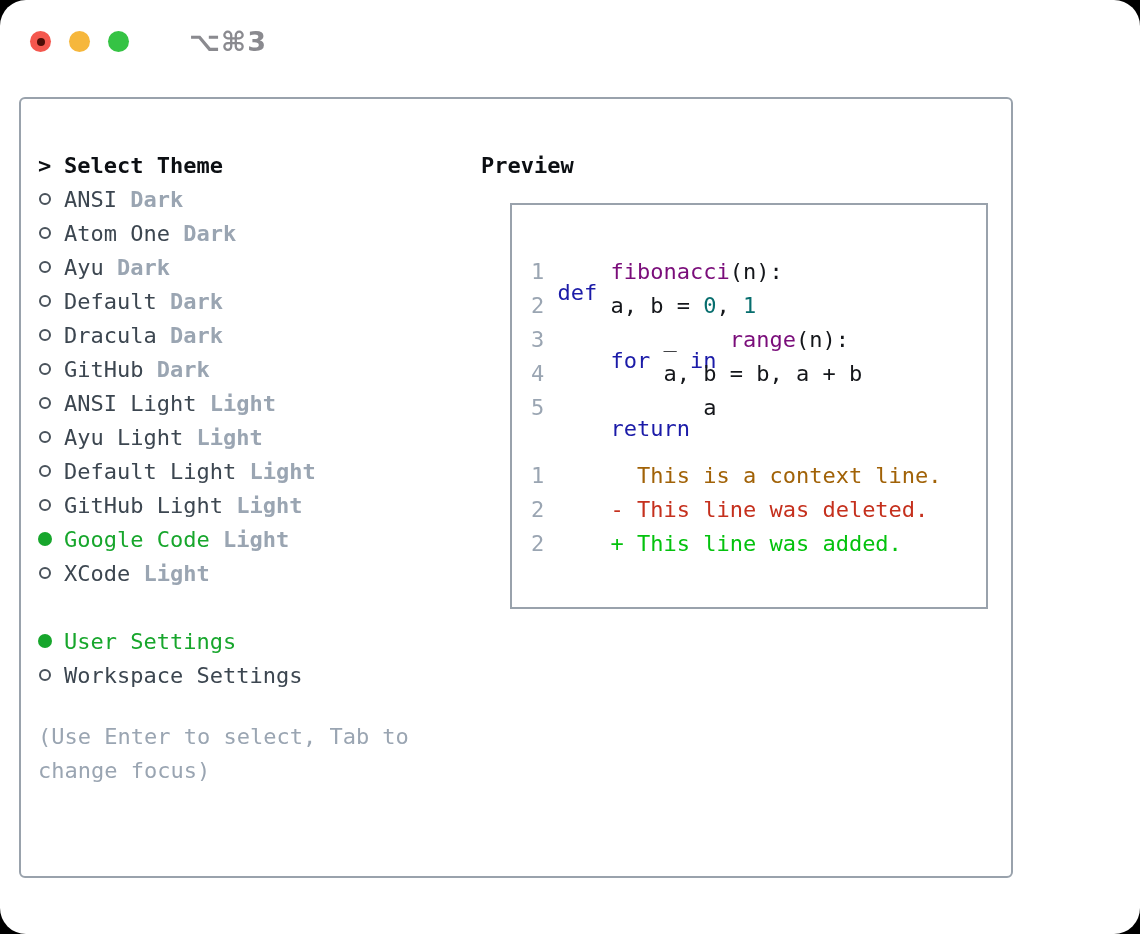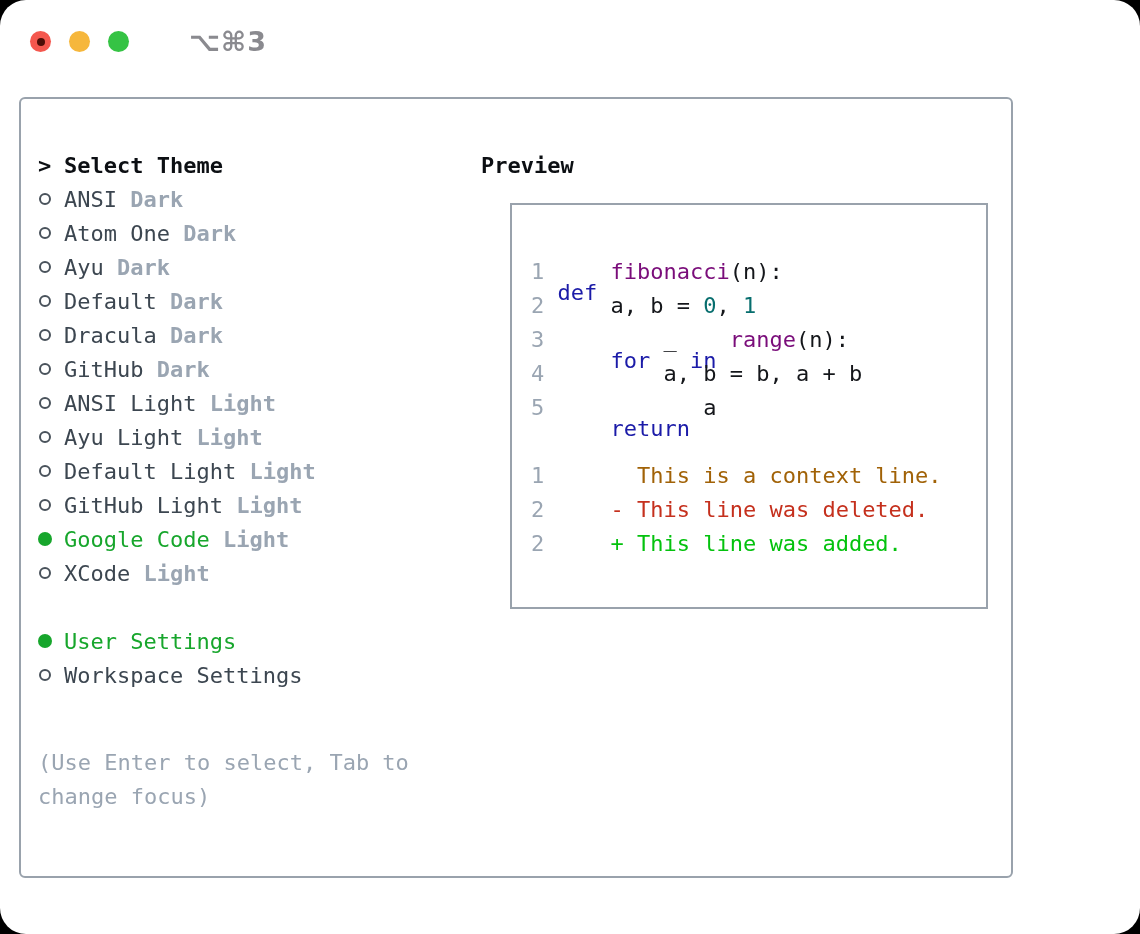--- a/index.html
+++ b/index.html
@@ -33,21 +33,21 @@
   .cursor{font-weight:700;color:#0c0f13;}
   .ring{width:12px;height:12px;border:2px solid #49525b;border-radius:50%;box-sizing:border-box;margin-left:1px;}
   .dot{width:14px;height:14px;background:#17a62c;border-radius:50%;}
   .hdr{font-weight:700;color:#0c0f13;}
   .tname{color:#3c4650;}
   .tvariant{color:#9aa5b2;font-weight:bold;}
   .sel .tname{color:#17a62c;text-align:right;}
   .apply-label{color:#14171a;}
   .spacer{height:34px;}
   .hint{
-    margin-top:54px;width:430px;color:#9aa5b2;font-size:22px;line-height:34px;
+    margin-top:28px;width:430px;color:#9aa5b2;font-size:22px;line-height:34px;
     white-space:normal;
   }
   
   .preview-title{position:absolute;left:460px;top:49px;}
   .preview-box{
     position:absolute;left:489px;top:104px;width:478px;height:406px;
     border:2px solid #99a2ac;box-sizing:border-box;background:#fff;
     padding:49px 0 0 19px;
   }
   .cline{height:34px;font-size:22px;white-space:pre;display:flex;align-items:center;}

